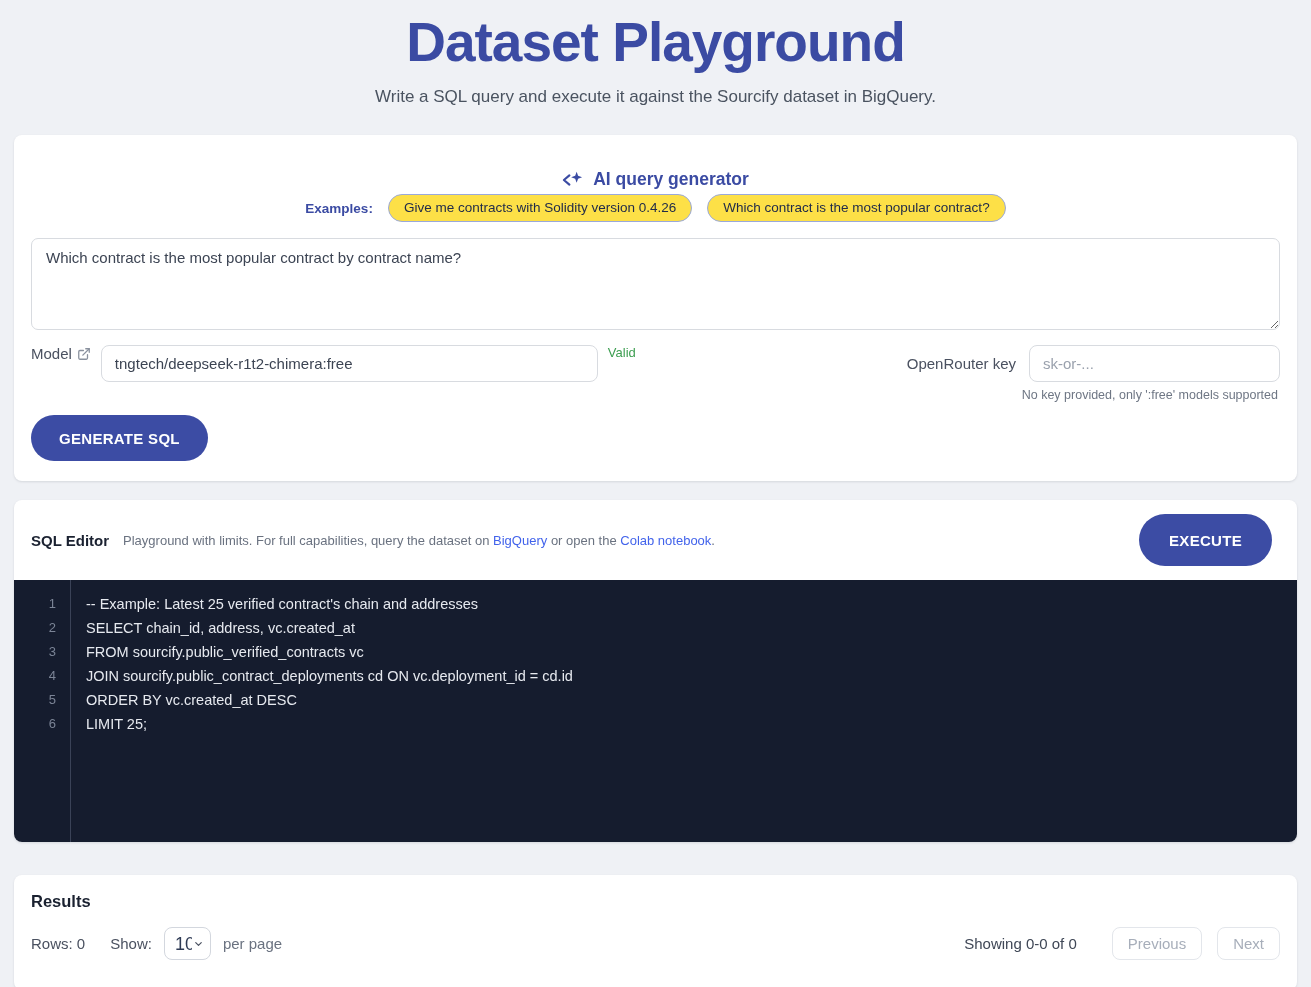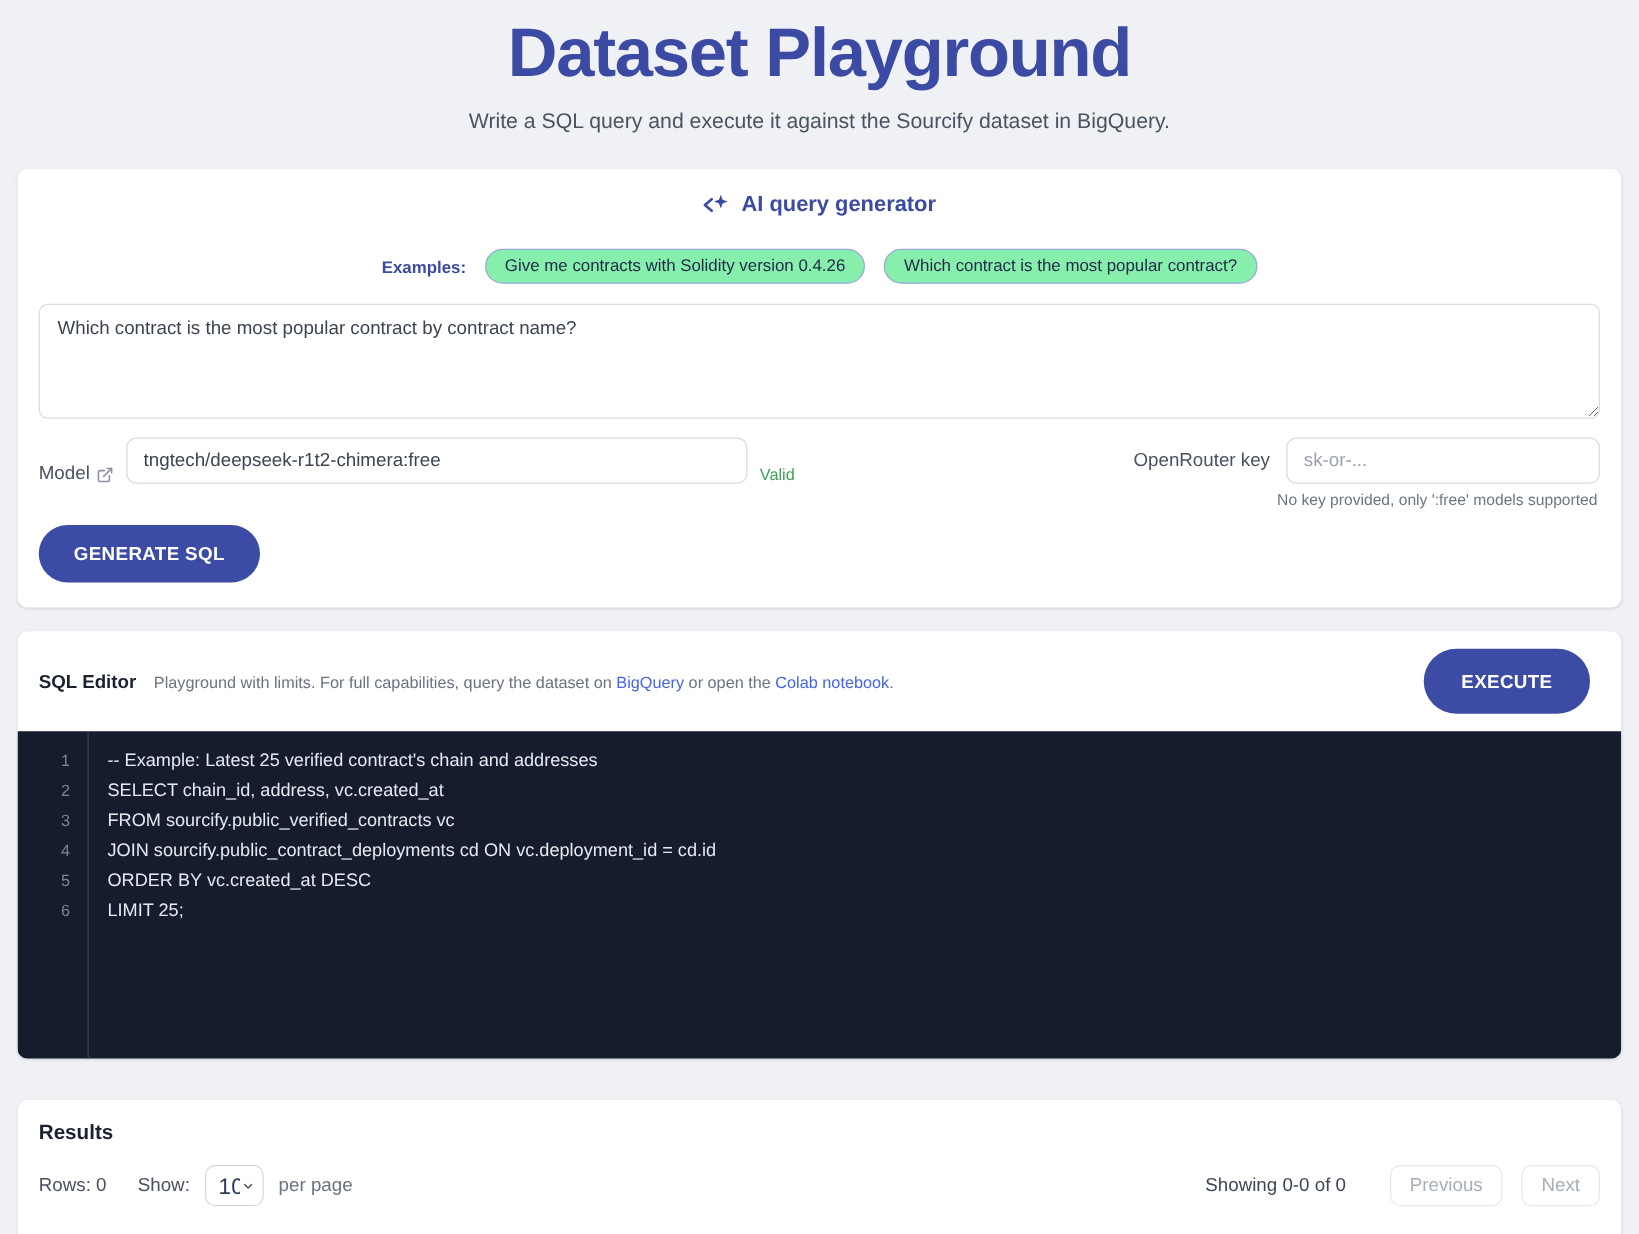--- a/index.html
+++ b/index.html
@@ -21,45 +21,45 @@
     font-size: 17px;
     color: #4a5360;
   }
   .card {
     background: #ffffff;
     border-radius: 8px;
     box-shadow: 0 1px 3px rgba(16,24,40,.08), 0 1px 2px rgba(16,24,40,.04);
     margin: 0 14px;
   }
   
-  .generator-card { margin-top: 28px; padding: 18px 17px 20px; }
+  .generator-card { margin-top: 28px; padding: 34px 17px 20px; }
   .gen-header {
     display: flex; justify-content: center; align-items: center; gap: 9px;
     color: #3b4ba3; font-size: 17.5px; font-weight: bold;
   }
   .gen-header svg { display: block; }
   .examples-row {
-    margin-top: 25px;
+    margin-top: 4px;
     display: flex; justify-content: center; align-items: center; gap: 15px;
     font-size: 13.5px;
   }
   .examples-label { color: #3b4ba3; font-weight: bold; }
   .pill {
     font-family: "Liberation Sans", sans-serif;
     font-size: 13.5px; color: #222c49;
-    background: #86efac; border: 1px solid #9aa9db; border-radius: 999px;
+    background: #fde047; border: 1px solid #9aa9db; border-radius: 999px;
     padding: 5px 15px; cursor: pointer; line-height: 1.2;
   }
   .prompt {
     display: block; width: 100%; height: 92px; margin-top: 16px;
     border: 1px solid #d8dbe0; border-radius: 7px;
     padding: 10px 14px; font-family: "Liberation Sans", sans-serif;
     font-size: 15px; color: #3c4453; resize: both;
   }
-  .model-row { margin-top: 15px; display: flex; align-items: flex-end; }
+  .model-row { margin-top: 15px; display: flex; align-items: flex-start; }
   .field-label { font-size: 15px; color: #4a5160; }
   .ext-link { margin: 2px 10px 0 5px; color: #8a919e; display: inline-flex; }
   .text-input {
     height: 37px; border: 1px solid #d8dbe0; border-radius: 8px;
     padding: 0 13px; font-family: "Liberation Sans", sans-serif;
     font-size: 15px; color: #3c4453; background: #fff;
   }
   .text-input::placeholder { color: #9aa1ad; }
   .model-input { width: 497px; }
   .valid-status { margin-left: 10px; font-size: 13px; color: #3d9e51; }

